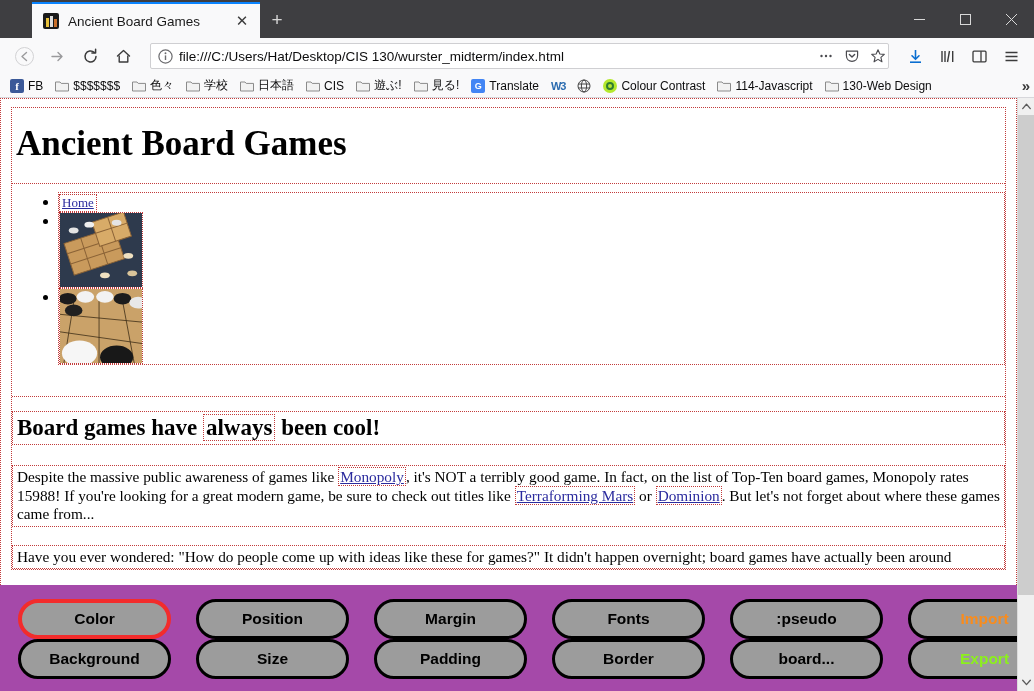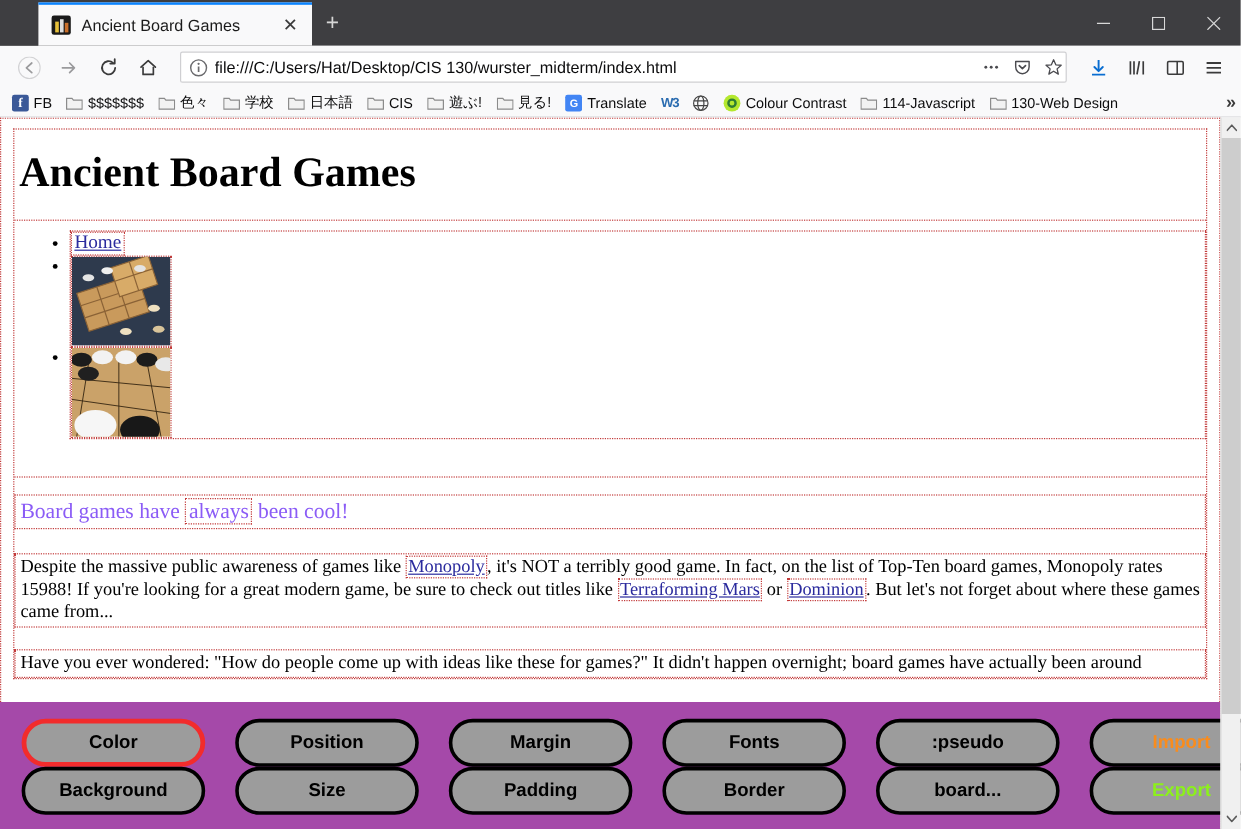--- a/index.html
+++ b/index.html
@@ -117,29 +117,29 @@
     letter-spacing:0px;
   }
   .hr-row { height:18px; border:1px dotted #c23b3b; border-top:none; border-left:none; border-right:none;}
 
   ul.nav-list {
     list-style:disc; margin:8px 0 0 46px; padding:0;
     border:1px dotted #c23b3b;
   }
   ul.nav-list > li { margin:0; padding:0; }
   .lnk {
-    font-family:"Liberation Serif", serif; font-size:16px;
+    font-family:"Liberation Serif", serif; font-size:13px;
     color:#2b2b9e; text-decoration:underline;
     border:1px dotted #c23b3b; padding:0 2px; display:inline-block;
   }
   .thumb { width:84px; height:76px; display:block; border:1px dotted #c23b3b; }
 
   h2.sub {
-    font-family:"Liberation Serif", serif; font-size:18px; font-weight:normal;
-    color:#8b5cf6; margin:0; padding:3px 4px; border:1px dotted #c23b3b;
+    font-family:"Liberation Serif", serif; font-size:23px; font-weight:bold;
+    color:#000000; margin:0; padding:3px 4px; border:1px dotted #c23b3b;
   }
   .emph { border:1px dotted #c23b3b; padding:0 2px; }
   p.body {
     font-family:"Liberation Serif", serif; font-size:15.3px; line-height:18.5px;
     color:#000; margin:0; padding:2px 4px; border:1px dotted #c23b3b;
   }
   p.body a { color:#2b2b9e; text-decoration:underline; border:1px dotted #c23b3b; padding:0 1px;}
 
   
   .rgbwidget {

